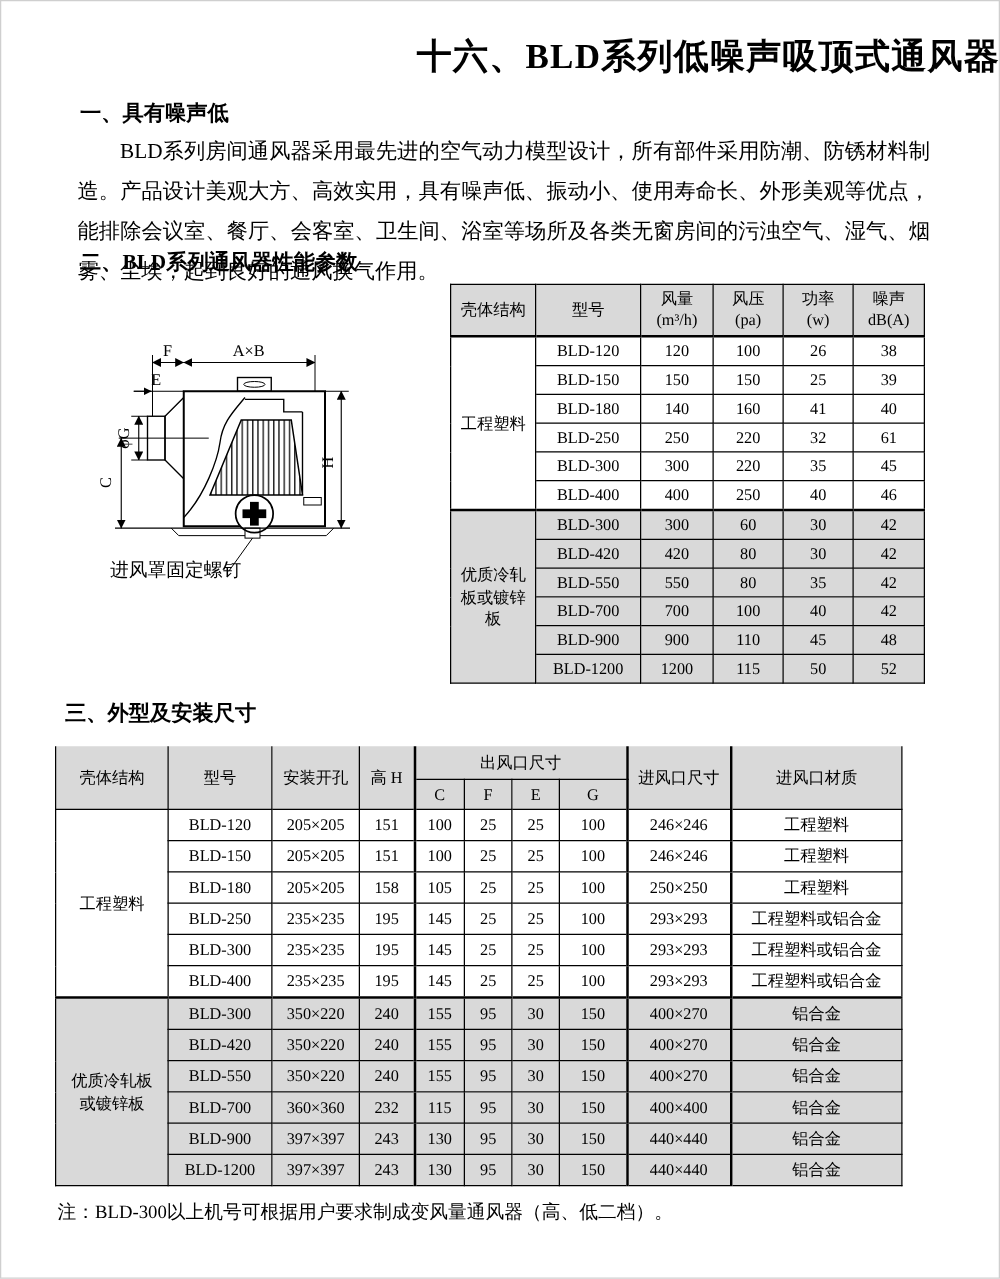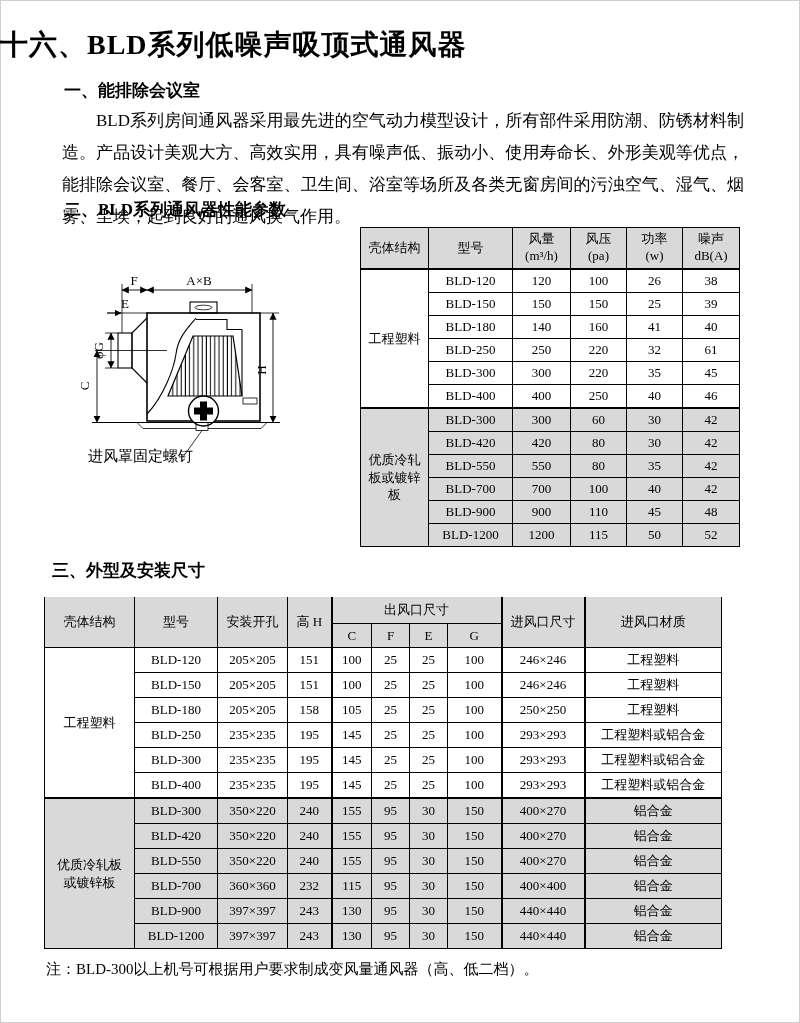--- a/index.html
+++ b/index.html
@@ -4,21 +4,21 @@
 <style>
   html,body { margin:0; padding:0; }
   body {
     width:800px; height:1023px; position:relative; background:#ffffff;
     font-family:"Liberation Serif","DejaVu Serif",serif; color:#000;
     overflow:hidden;
   }
   .page-frame { position:absolute; inset:0; border:1px solid #cfcfcf; pointer-events:none; }
 
   .doc-title {
-    position:absolute; top:26px; left:0; width:100%; text-align:left;
+    position:absolute; top:26px; left:0; width:100%; text-align:right;
     font-size:28px; font-weight:bold; letter-spacing:1px;
   }
   .sec-h { position:absolute; font-size:17px; font-weight:bold; white-space:nowrap; }
   #h-s1 { left:64px; top:79px; }
   #h-s2 { left:64px; top:198px; }
   #h-s3 { left:52px; top:559px; }
 
   #para {
     position:absolute; left:62px; top:105px; width:682px;
     font-size:17px; line-height:32px; text-align:justify; text-indent:2em;
@@ -63,21 +63,21 @@
   .dim { stroke:#000; stroke-width:0.9; fill:none;
          marker-start:url(#arr); marker-end:url(#arr); }
 </style>
 </head>
 <body>
 
 <div class="page-frame"></div>
 
 <div class="doc-title">十六、BLD系列低噪声吸顶式通风器</div>
 
-<div class="sec-h" id="h-s1">一、能排除会议室</div>
+<div class="sec-h" id="h-s1">一、具有噪声低</div>
 <p id="para">BLD系列房间通风器采用最先进的空气动力模型设计，所有部件采用防潮、防锈材料制造。产品设计美观大方、高效实用，具有噪声低、振动小、使用寿命长、外形美观等优点，能排除会议室、餐厅、会客室、卫生间、浴室等场所及各类无窗房间的污浊空气、湿气、烟雾、尘埃，起到良好的通风换气作用。</p>
 
 <div class="sec-h" id="h-s2">二、BLD系列通风器性能参数</div>
 
 <svg id="diagram" width="290" height="212" viewBox="0 0 290 212" xmlns="http://www.w3.org/2000/svg">
   <defs>
     <marker id="arr" viewBox="0 0 10 10" refX="9.5" refY="5" markerWidth="8" markerHeight="8" orient="auto-start-reverse">
       <path d="M0,0 L10,5 L0,10 z" fill="#000"></path>
     </marker>
     <pattern id="hatch" width="4.2" height="6" patternUnits="userSpaceOnUse">

